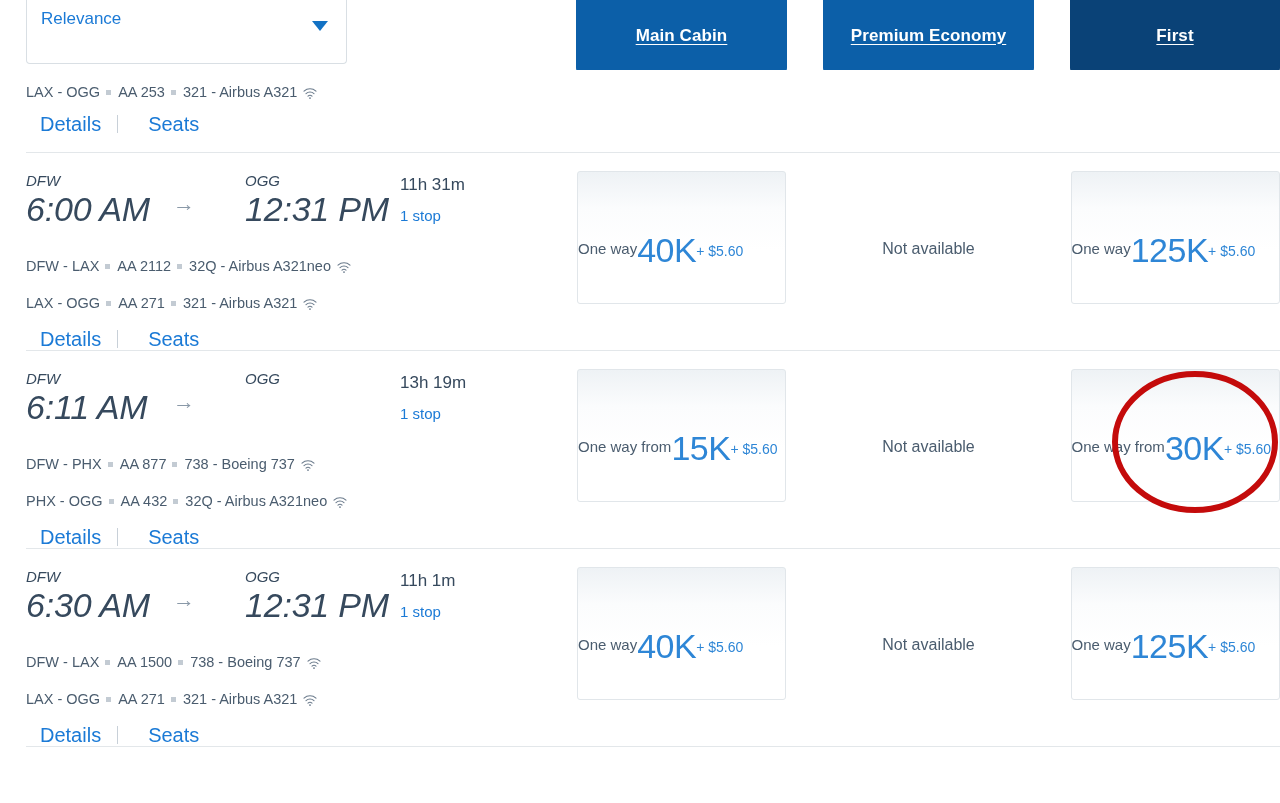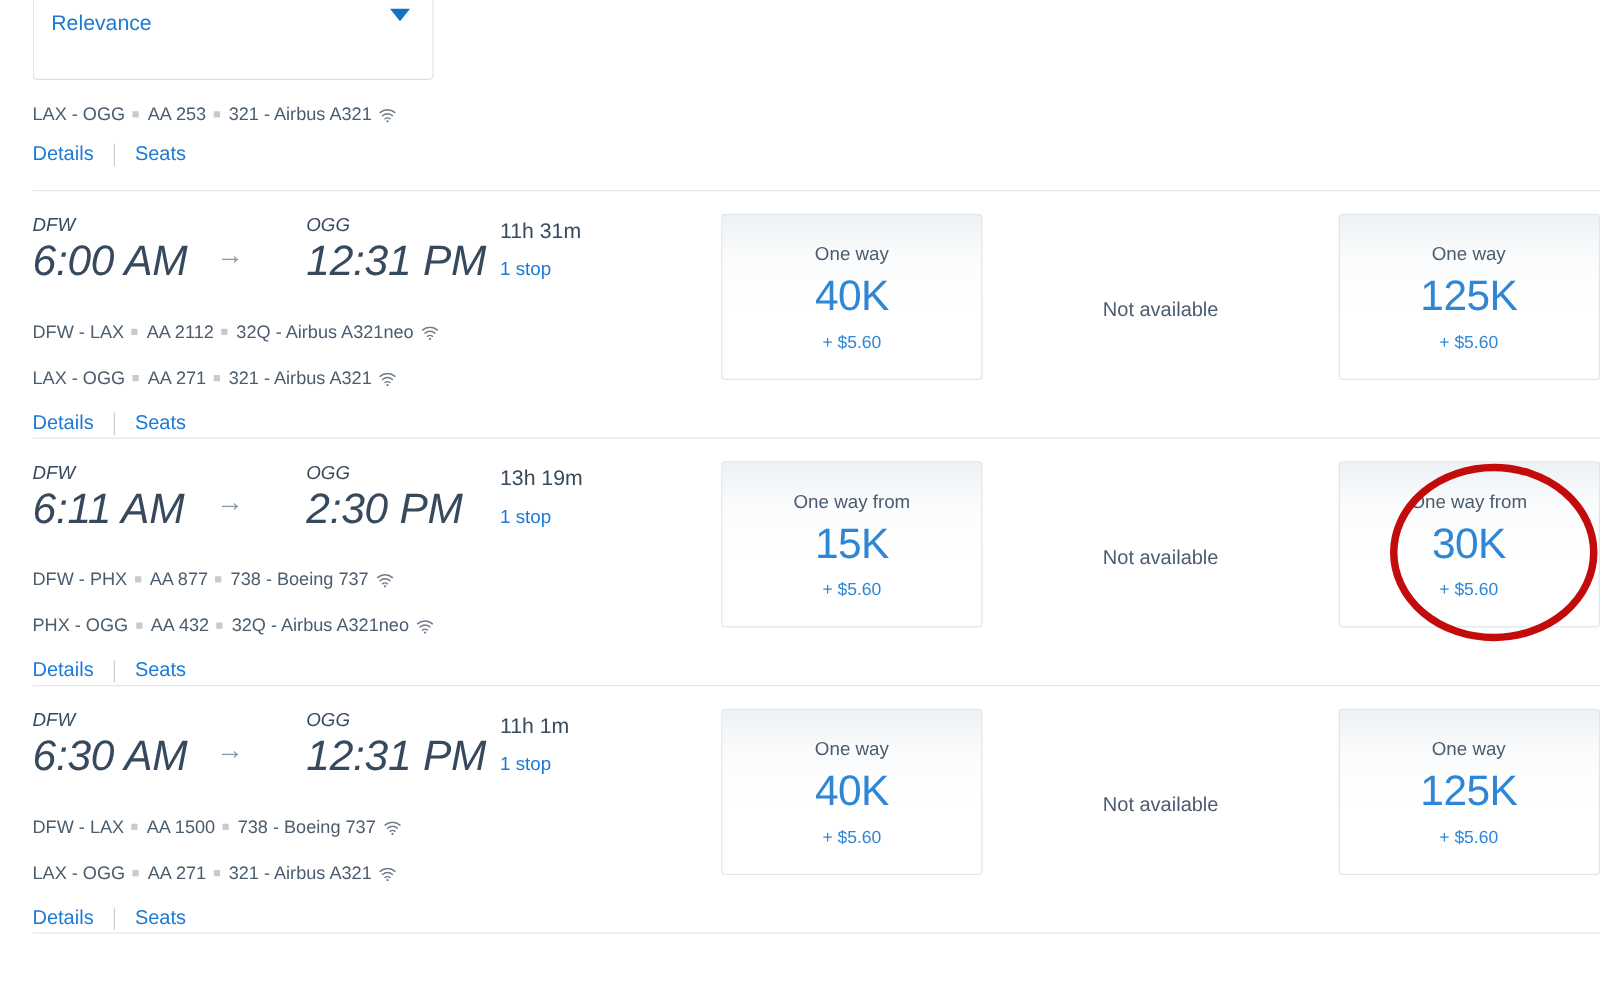--- a/index.html
+++ b/index.html
@@ -73,21 +73,21 @@
     border-radius: 0 0 4px 4px;
     padding: 12px 14px 0 14px;
   }
   .sort-label {
     font-size: 15px;
     color: #62758a;
     line-height: 20px;
   }
   .sort-value-row {
     display: flex;
-    align-items: flex-start;
+    align-items: flex-end;
     justify-content: space-between;
     margin-top: 3px;
   }
   .sort-value {
     font-size: 17px;
     color: #1b7ad6;
     line-height: 24px;
   }
   .caret { width: 0; height: 0;
     border-left: 8px solid transparent;
@@ -175,24 +175,25 @@
     margin-left: 6px;
     vertical-align: -2px;
   }
 
   .links {
     margin-top: 5px;
     display: flex;
     align-items: center;
   }
   .link {
-    font-size: 16px;
+    font-size: 20px;
     color: #1b7ad6;
     cursor: pointer;
     line-height: 22px;
+    margin-left: 14px;
   }
   .link-sep {
     width: 1px;
     height: 18px;
     background: #c8d0d8;
     margin: 0 16px;
   }
 
   
   .fares {
@@ -209,21 +210,21 @@
   .fare-cell.c2 { width: 211px; margin-right: 36px; }
   .fare-cell.c3 { width: 210px; }
 
   .fare-card {
     width: 209px;
     height: 133px;
     border: 1px solid #e1e6ea;
     border-radius: 3px;
     background: linear-gradient(180deg, #eef2f5 0%, #fbfcfd 28%, #ffffff 60%);
     display: flex;
-    flex-direction: column;
+    flex-direction: row;
     align-items: center;
     justify-content: flex-start;
     padding-top: 22px;
   }
   .fare-head {
     font-size: 15px;
     color: #4a5c6e;
     line-height: 20px;
   }
   .fare-miles {
@@ -258,20 +259,31 @@
     position: absolute;
     pointer-events: none;
     z-index: 30;
   }
 </style>
 </head>
 <body>
 
 <div id="page">
 
+  <div class="tab-strip">
+    <div class="tab tab-main">
+      <span class="tab-label">Main Cabin</span>
+    </div>
+    <div class="tab tab-premium">
+      <span class="tab-label">Premium Economy</span>
+    </div>
+    <div class="tab tab-first">
+      <span class="tab-label">First</span>
+    </div>
+  </div>
   <div class="tab-underline"></div>
 
   <div class="sort-box">
     <div class="sort-value-row">
       <span class="sort-value">Relevance</span>
       <span class="caret"></span>
     </div>
   </div>
 
   <div class="partial-row" style="padding-top:78px;">
@@ -360,21 +372,20 @@
   <div class="flight-row">
     <div class="itin-col">
       <div class="times">
         <div class="endpoint origin">
           <div class="airport">DFW</div>
           <div class="time">6:11 AM</div>
           <div class="arrow">→</div>
         </div>
         <div class="endpoint dest">
           <div class="airport">OGG</div>
-          <div class="time">2:30 PM</div>
         </div>
         <div class="duration-col">
           <div class="duration">13h 19m</div>
           <div class="stops">1 stop</div>
         </div>
       </div>
       <div class="legs">
         <div class="leg">
           <span>DFW - PHX</span><span class="sq"></span><span>AA 877</span><span class="sq"></span><span>738 - Boeing 737</span><span class="wifi"><svg width="14" height="11" viewBox="0 0 14 11">
                 <path d="M1 3.1C2.7 1.6 4.8.8 7 .8s4.3.8 6 2.3" stroke="#6b7b8c" stroke-width="1.1" fill="none" stroke-linecap="round"></path>

